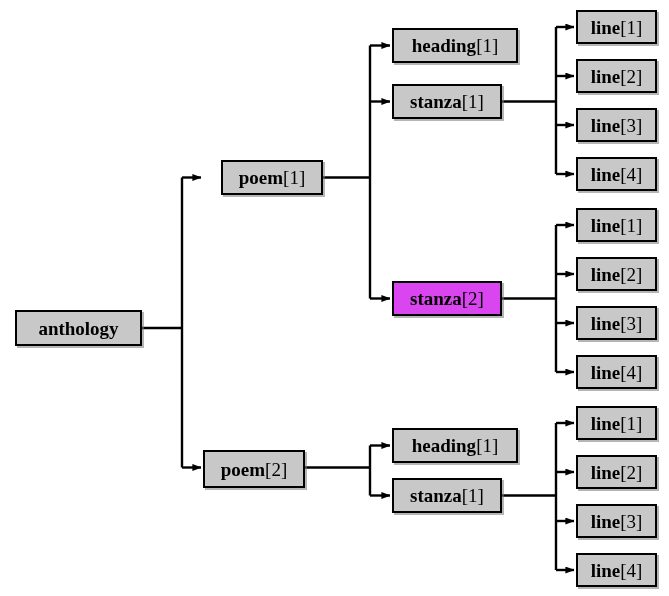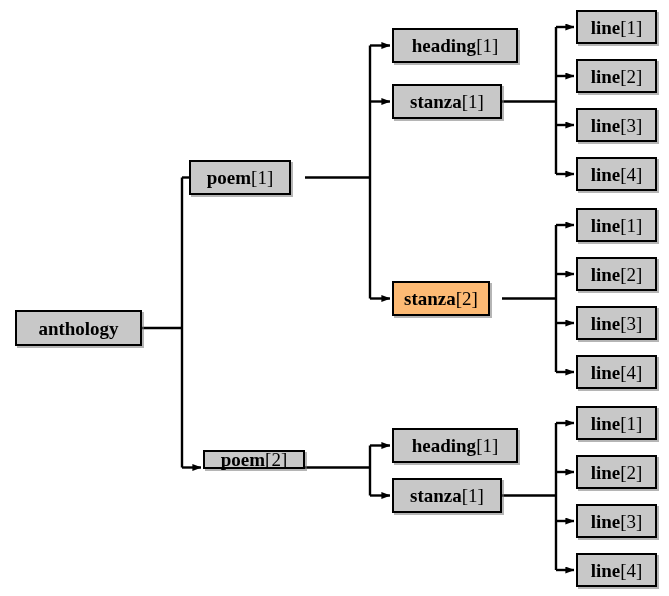--- a/index.html
+++ b/index.html
@@ -89,33 +89,33 @@
         <path d="M556,423 L574,423" marker-end="url(#arrowhead)"></path>
         <path d="M556,472 L574,472" marker-end="url(#arrowhead)"></path>
         <path d="M556,521 L574,521" marker-end="url(#arrowhead)"></path>
         <path d="M556,570 L574,570" marker-end="url(#arrowhead)"></path>
       </g>
   </svg>
   <div id="nodes-layer">
       <div class="node-box" style="left: 15px; top: 310px; width: 127px; height: 36px; background: rgb(200, 200, 200); border-color: rgb(0, 0, 0); text-align: right;">
         <span class="node-label"><span class="nm">anthology</span><span class="ix"></span></span>
       </div>
-      <div class="node-box" style="left: 189px; top: 160px; width: 102px; height: 35px; background: rgb(200, 200, 200); border-color: rgb(0, 0, 0);">
+      <div class="node-box" style="left: 221px; top: 160px; width: 102px; height: 35px; background: rgb(200, 200, 200); border-color: rgb(0, 0, 0);">
         <span class="node-label"><span class="nm">poem</span><span class="ix">[1]</span></span>
       </div>
-      <div class="node-box" style="left: 203px; top: 450px; width: 102px; height: 19px; background: rgb(200, 200, 200); border-color: rgb(0, 0, 0);">
+      <div class="node-box" style="left: 203px; top: 450px; width: 102px; height: 38px; background: rgb(200, 200, 200); border-color: rgb(0, 0, 0);">
         <span class="node-label"><span class="nm">poem</span><span class="ix">[2]</span></span>
       </div>
       <div class="node-box" style="left: 392px; top: 28px; width: 126px; height: 35px; background: rgb(200, 200, 200); border-color: rgb(0, 0, 0);">
         <span class="node-label"><span class="nm">heading</span><span class="ix">[1]</span></span>
       </div>
       <div class="node-box" style="left: 392px; top: 84px; width: 110px; height: 35px; background: rgb(200, 200, 200); border-color: rgb(0, 0, 0);">
         <span class="node-label"><span class="nm">stanza</span><span class="ix">[1]</span></span>
       </div>
-      <div class="node-box" style="left: 392px; top: 281px; width: 98px; height: 35px; background: #fdba74; border-color: rgb(0, 0, 0);">
+      <div class="node-box" style="left: 392px; top: 281px; width: 110px; height: 35px; background: #d946ef; border-color: rgb(0, 0, 0);">
         <span class="node-label"><span class="nm">stanza</span><span class="ix">[2]</span></span>
       </div>
       <div class="node-box" style="left: 392px; top: 428px; width: 126px; height: 35px; background: rgb(200, 200, 200); border-color: rgb(0, 0, 0);">
         <span class="node-label"><span class="nm">heading</span><span class="ix">[1]</span></span>
       </div>
       <div class="node-box" style="left: 392px; top: 478px; width: 110px; height: 35px; background: rgb(200, 200, 200); border-color: rgb(0, 0, 0);">
         <span class="node-label"><span class="nm">stanza</span><span class="ix">[1]</span></span>
       </div>
       <div class="node-box" style="left: 576px; top: 10px; width: 81px; height: 34px; background: rgb(200, 200, 200); border-color: rgb(0, 0, 0);">
         <span class="node-label"><span class="nm">line</span><span class="ix">[1]</span></span>

